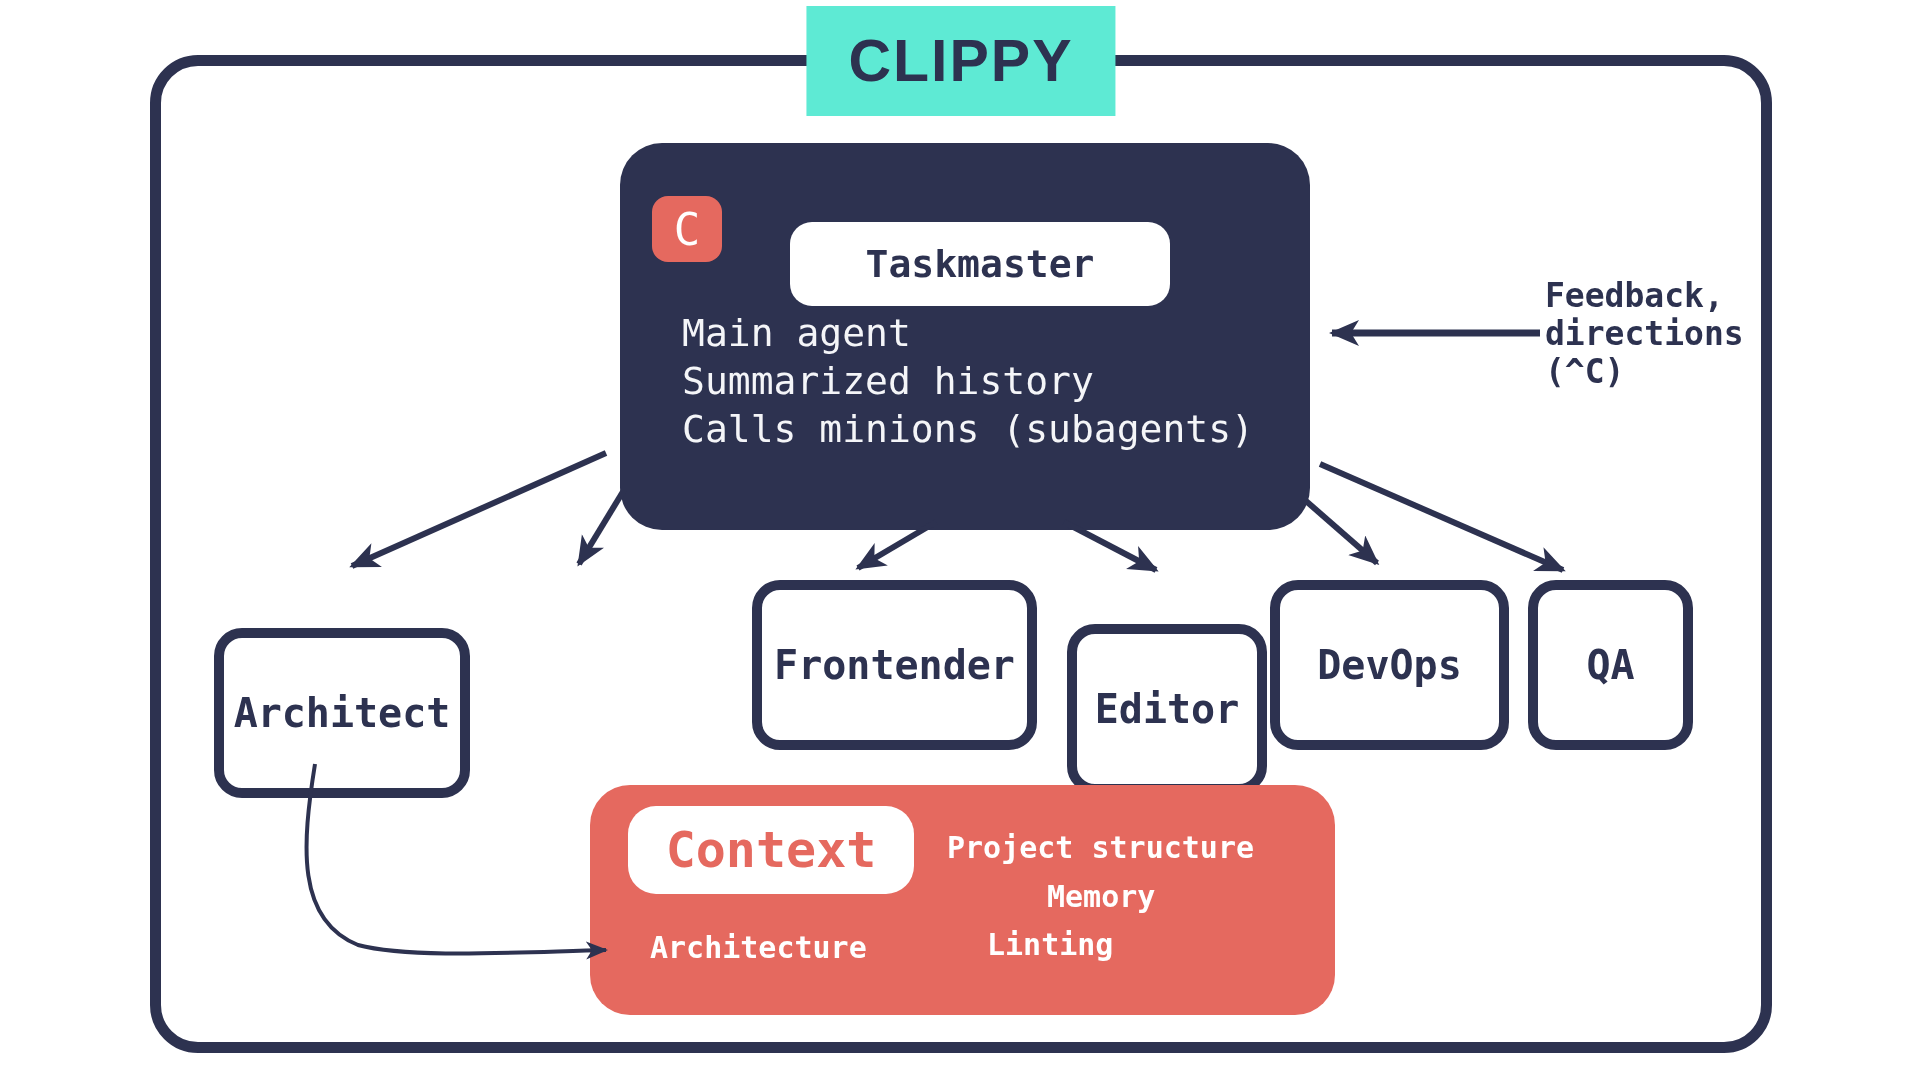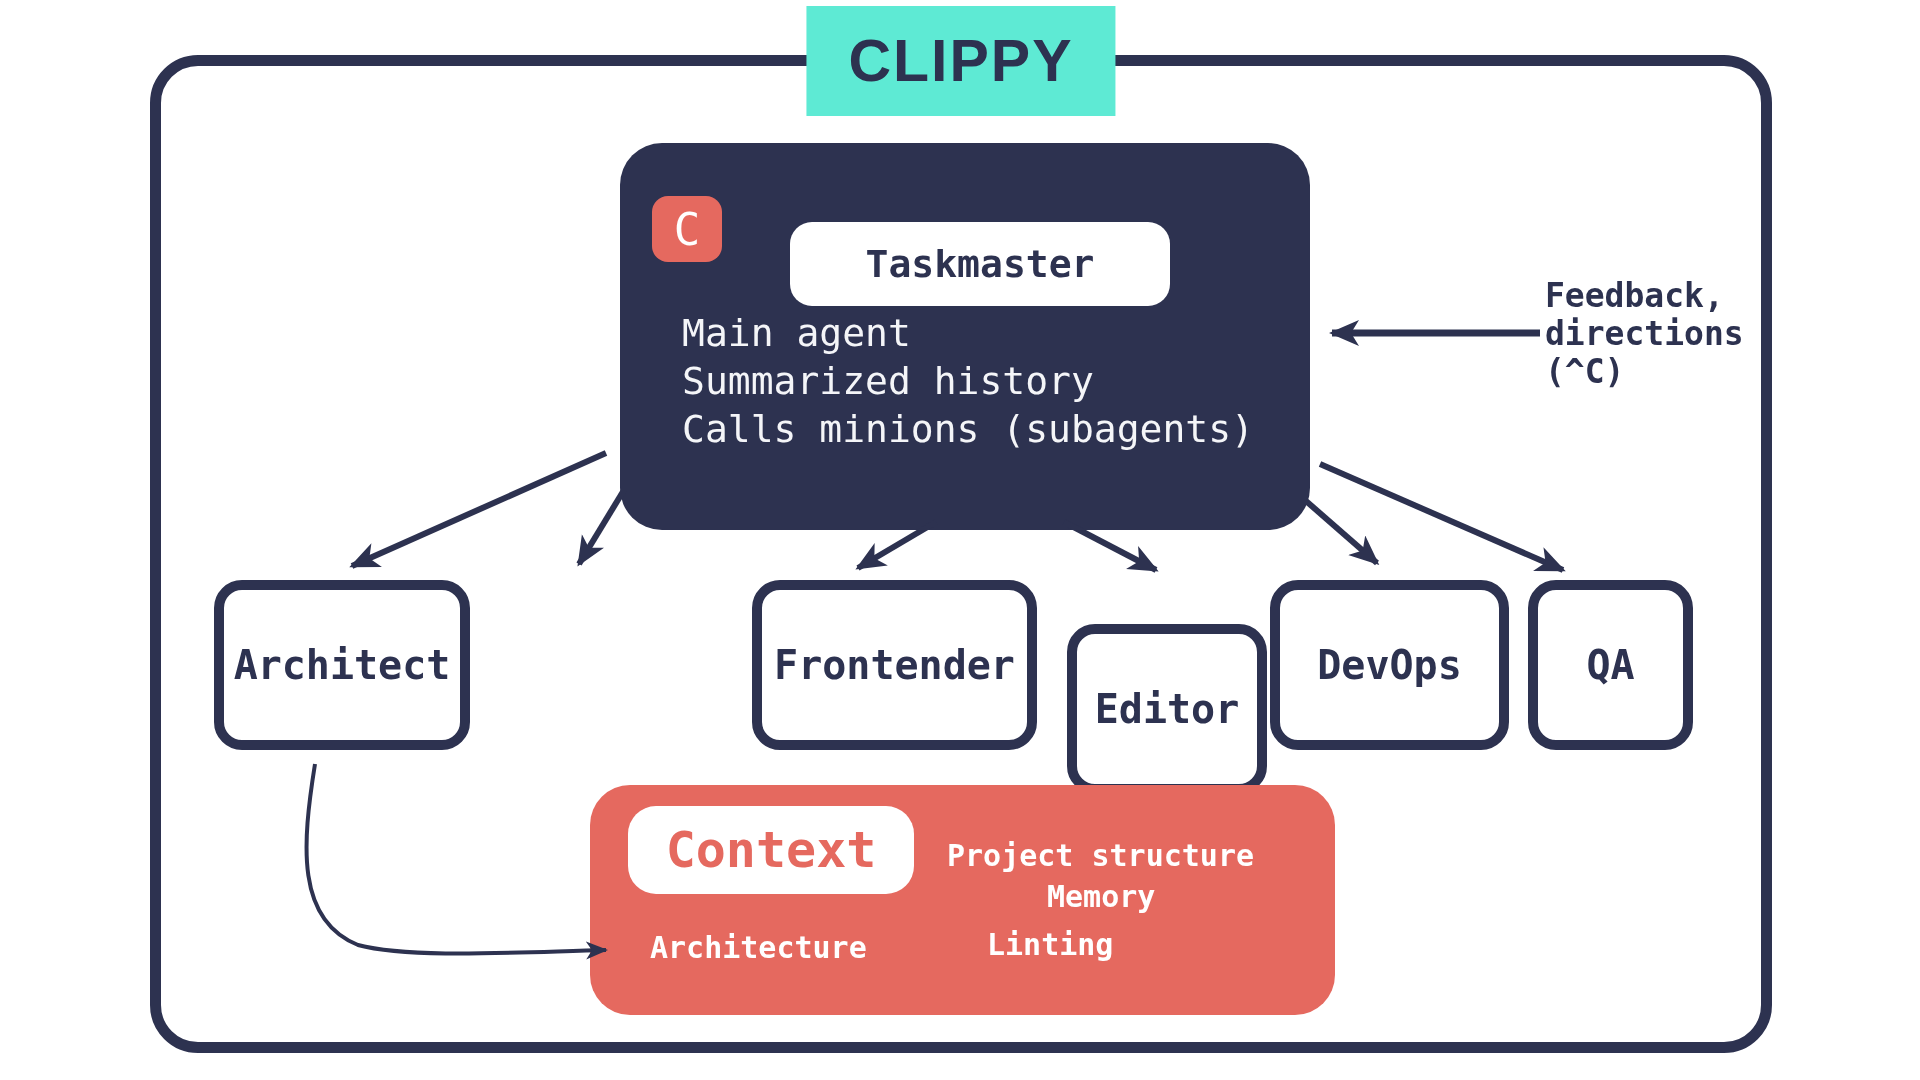--- a/index.html
+++ b/index.html
@@ -27,35 +27,35 @@
            font-weight:500;color:#f4f5f8;white-space:pre;}
 
   
   .feedback{position:absolute;left:1545px;top:277px;font-size:33px;line-height:38px;
             font-weight:600;color:#2d3250;white-space:pre;z-index:2;}
 
   
   .agent{position:absolute;top:580px;height:170px;box-sizing:border-box;background:#ffffff;
          border:10px solid #2d3250;border-radius:28px;display:flex;align-items:center;justify-content:center;
          font-size:40px;font-weight:bold;color:#2d3250;z-index:2;}
-  .agent-architect {left:214px; width:256px;}
+  .agent-architect {left:214px; width:256px;margin-top:48px;}
   .agent-writer    {left:503px; width:230px;}
   .agent-frontender{left:752px; width:285px;}
   .agent-editor    {left:1067px;width:200px;margin-top:44px;}
   .agent-devops    {left:1232px;width:239px;margin-left:38px;}
   .agent-qa        {left:1528px;width:165px;}
 
   
   .context{position:absolute;left:590px;top:785px;width:745px;height:230px;
            background:#e5695f;border-radius:40px;z-index:2;}
   .ctx-pill{position:absolute;left:38px;top:21px;width:286px;height:88px;background:#ffffff;
             border-radius:28px;display:flex;align-items:center;justify-content:center;
             font-size:50px;font-weight:bold;color:#e5695f;}
   .ctx-item{position:absolute;color:#ffffff;font-weight:bold;font-size:30px;line-height:36px;white-space:pre;}
-  .ctx-i0{left:357px;top:53px;}   
+  .ctx-i0{left:357px;top:45px;}   
   .ctx-i1{left:457px;top:94px;}   
   .ctx-i2{left:60px; top:145px;}  
   .ctx-i3{left:397px;top:142px;}  
 
   
   svg.arrows{position:absolute;left:0;top:0;z-index:5;pointer-events:none;}
 </style>
 </head>
 <body>
 

